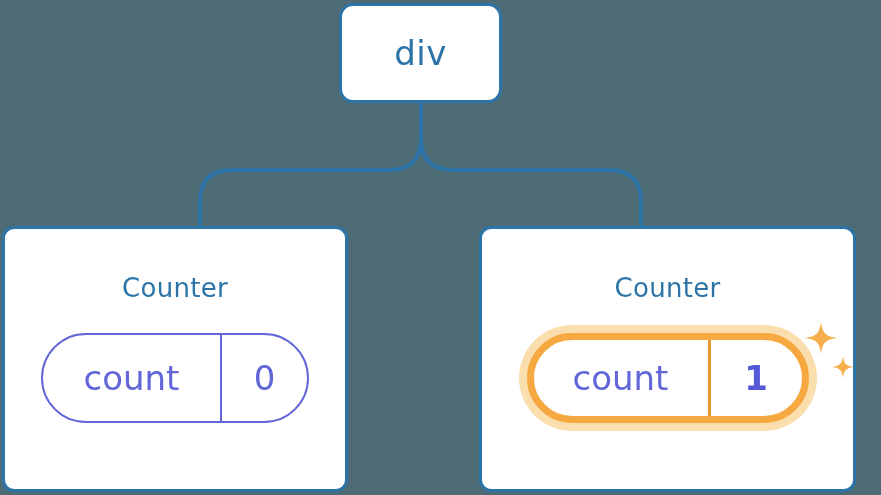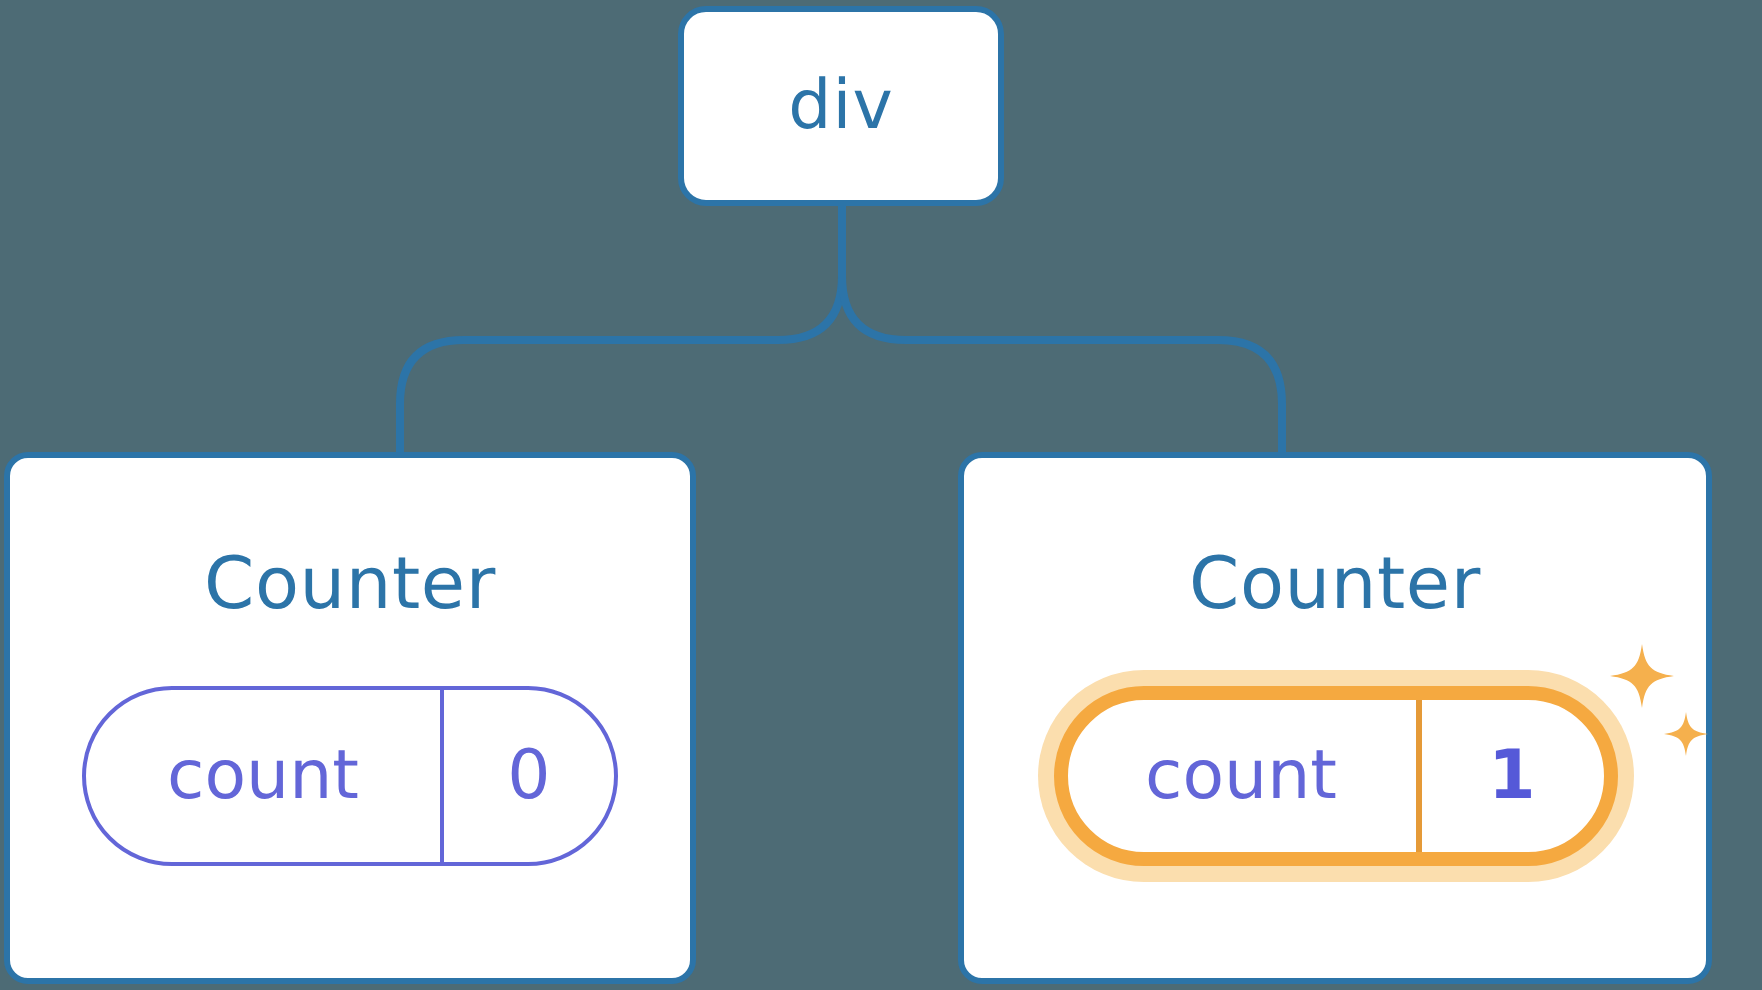--- a/index.html
+++ b/index.html
@@ -60,21 +60,21 @@
     box-sizing: border-box;
     display: flex;
     flex-direction: column;
     align-items: center;
   }
   .card-left  { left: 2px;   top: 226px; width: 346px; height: 266px; }
   .card-right { left: 479px; top: 226px; width: 377px; height: 266px; }
 
   .card-title {
     margin-top: 46px;
-    font-size: 36px;
+    font-size: 26px;
     color: #2c74a8;
     line-height: 1;
     letter-spacing: 0.3px;
   }
 
   
   .pill-wrap {
     position: relative;
     margin-top: 32px;
     display: flex;

